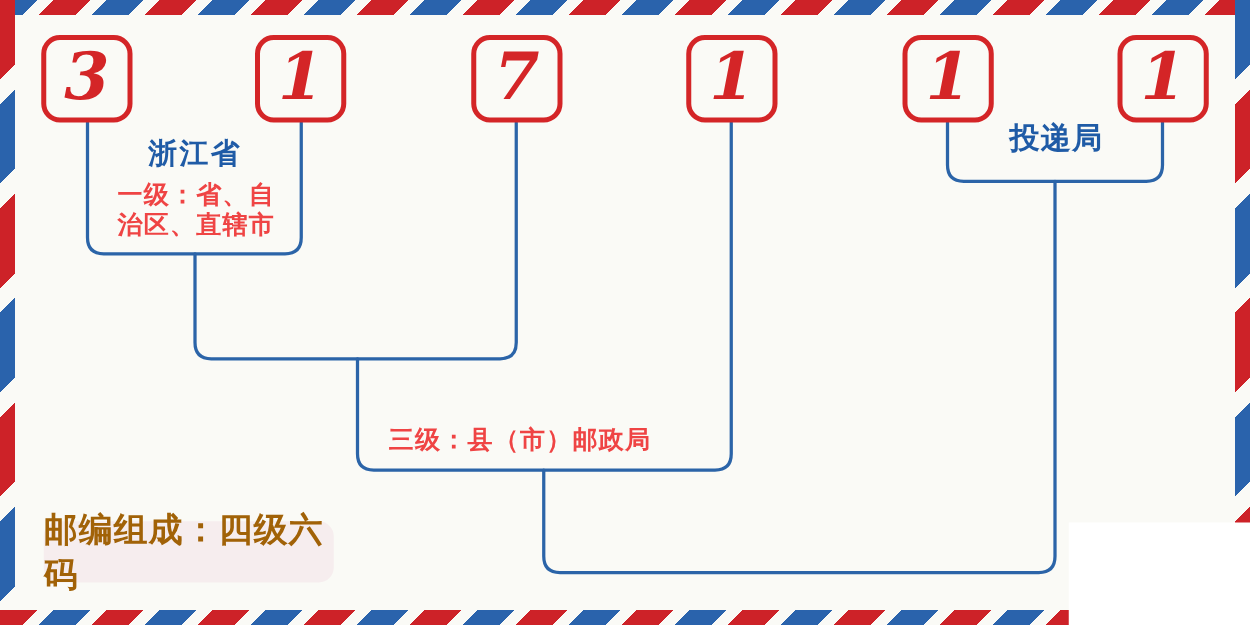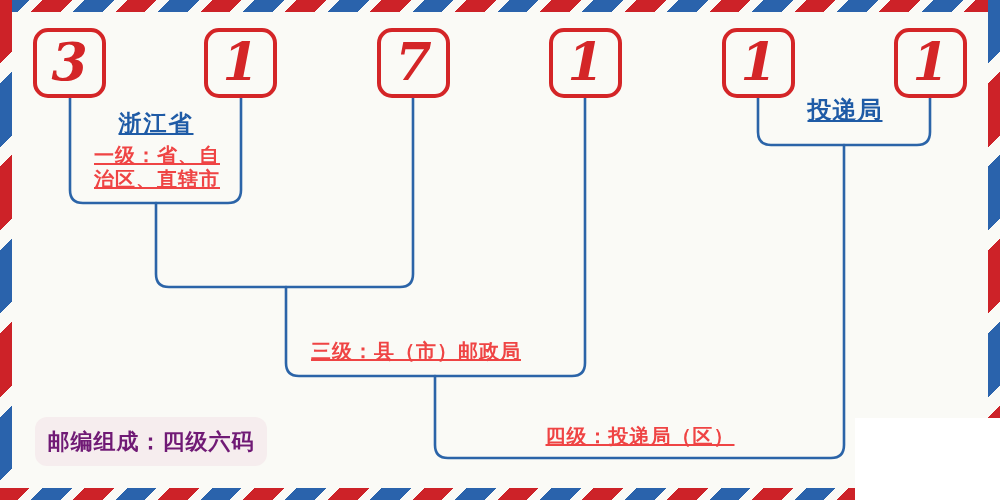--- a/index.html
+++ b/index.html
@@ -58,39 +58,39 @@
   .db1{left:33px;} .db2{left:204px;} .db3{left:377px;}
   .db4{left:549px;} .db5{left:722px;} .db6{left:894px;}
   
   .connectors{position:absolute;left:0;top:0;z-index:3;pointer-events:none;}
   .connectors path{fill:none;stroke:#2b64a8;stroke-width:2.6;stroke-linecap:round;}
   
   .lbl{
     position:absolute;z-index:5;
     transform:translateX(-50%);
     white-space:pre-line;text-align:center;
-    font-weight:bold;line-height:1.2;text-decoration:underline;
+    font-weight:bold;line-height:1.2;
   }
   .blue{color:#1f5ba6;}
   .red{color:#ef4444;}
   .lbl-zhejiang{left:156px;top:110px;font-size:23px;letter-spacing:2px;}
   .lbl-level1{left:157px;top:143px;font-size:20px;letter-spacing:1px;}
   .lbl-level2{left:286px;top:255px;font-size:20px;letter-spacing:1px;}
   .lbl-sanmen{left:435px;top:306px;font-size:23px;letter-spacing:2px;}
   .lbl-level3{left:416px;top:339px;font-size:20px;letter-spacing:1px;}
   .lbl-delivery{left:845px;top:96px;font-size:24px;letter-spacing:1px;}
   .lbl-branch{left:638px;top:391px;font-size:20px;letter-spacing:1px;}
   .lbl-level4{left:640px;top:424px;font-size:20px;letter-spacing:1px;}
   
   .badge{
     position:absolute;z-index:5;
     left:35px;top:417px;width:232px;height:49px;
     background:#f6edee;border-radius:12px;
     display:flex;align-items:center;justify-content:center;
-    font-size:22px;font-weight:bold;color:#701a75;
+    font-size:27px;font-weight:bold;color:#a16207;
     letter-spacing:1px;
   }
 </style>
 </head>
 <body>
 
 <div class="canvas">
 
   <div class="band band-top"></div>
   <div class="band band-bottom"></div>
@@ -127,17 +127,16 @@
 
   <div class="lbl blue lbl-zhejiang">浙江省</div>
   <div class="lbl red lbl-level1">一级：省、自
 治区、直辖市</div>
 
 
   <div class="lbl red lbl-level3">三级：县（市）邮政局</div>
 
   <div class="lbl blue lbl-delivery">投递局</div>
 
-  <div class="lbl red lbl-level4">四级：投递局（区）</div>
 
   <div class="badge">邮编组成：四级六码</div>
 
 </div>
 
 </body></html>

